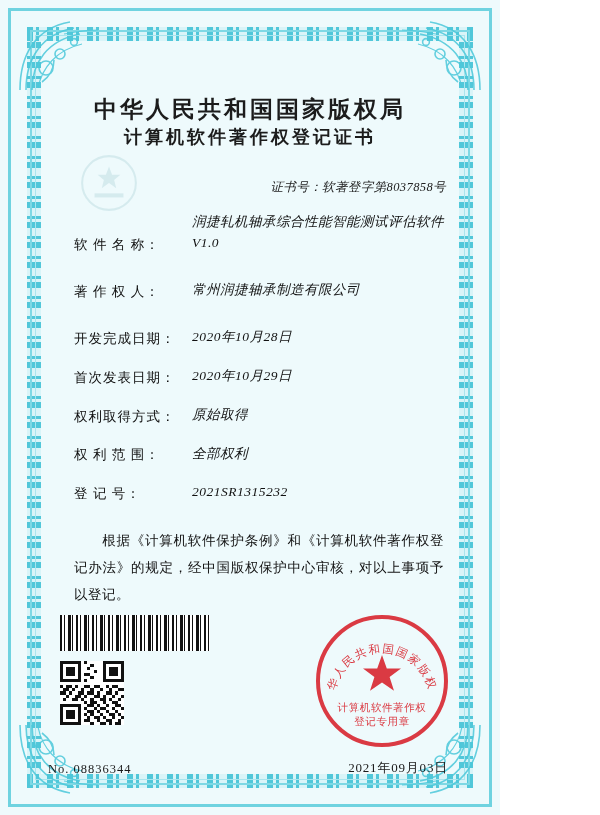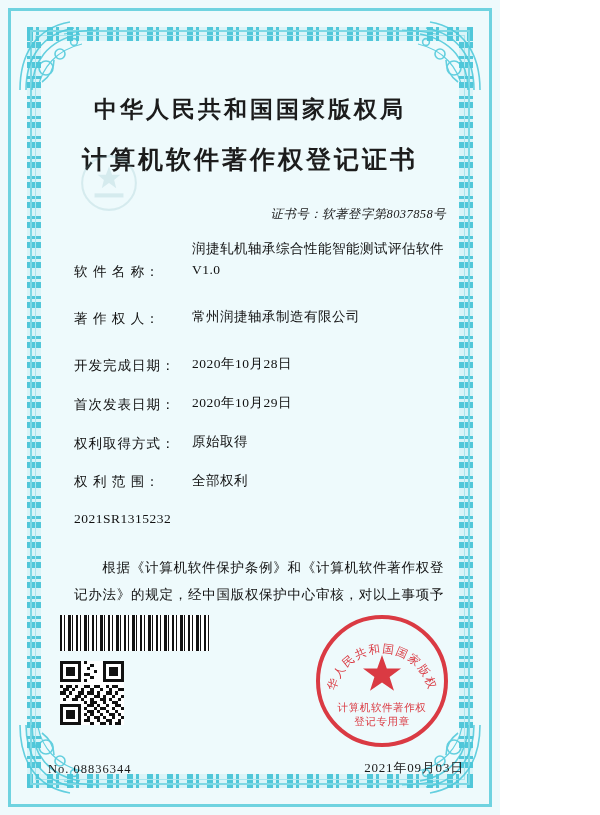--- a/index.html
+++ b/index.html
@@ -89,22 +89,21 @@
     color: #1c1c1c;
     font-family: "DejaVu Serif", "Liberation Serif", serif;
     font-weight: bold;
     letter-spacing: 3px;
   }
   .title-main {
     font-size: 23px;
     margin-top: 34px;
   }
   .title-sub {
-    font-size: 25px;
-    margin-top: 18px;
+    font-size: 18px;
   }
 
   .cert-no {
     text-align: right;
     font-size: 12.5px;
     color: #222;
     margin-top: 30px;
     padding-right: 6px;
     letter-spacing: .4px;
     font-style: italic;
@@ -124,20 +123,21 @@
   .field-label {
     width: 118px;
     flex: 0 0 118px;
     letter-spacing: 1px;
     white-space: nowrap;
   }
   .field-value {
     flex: 1;
     line-height: 1.55;
     letter-spacing: .5px;
+    font-style: italic;
   }
   .field-row.big-gap { margin-bottom: 26px; }
 
   .paragraph {
     margin-top: 24px;
     padding: 0 8px 0 26px;
     font-size: 13.5px;
     line-height: 2.0;
     color: #111;
     text-align: justify;
@@ -170,21 +170,21 @@
     position: absolute;
     left: 48px;
     bottom: 38px;
     font-size: 12.5px;
     color: #1a1a1a;
     letter-spacing: 1px;
     margin-top: 39px;
   }
   .issue-date {
     position: absolute;
-    right: 36px;
+    right: 52px;
     bottom: 38px;
     font-size: 13px;
     color: #1a1a1a;
     letter-spacing: .8px;
   }
 
   
   .seal {
     position: absolute;
     right: 48px;
@@ -303,20 +303,21 @@
         <div class="field-label">权利取得方式：</div>
         <div class="field-value">原始取得</div>
       </div>
 
       <div class="field-row">
         <div class="field-label">权 利 范 围：</div>
         <div class="field-value">全部权利</div>
       </div>
 
       <div class="field-row">
+        <div class="field-label">登 记 号：</div>
         <div class="field-value">2021SR1315232</div>
       </div>
 
     </div>
 
     <div class="paragraph">
       <span class="indent"></span><span>根据《计算机软件保护条例》和《计算机软件著作权登记办法》的规定，经中国版权保护中心审核，对以上事项予以登记。</span>
     </div>
 
   </div>

